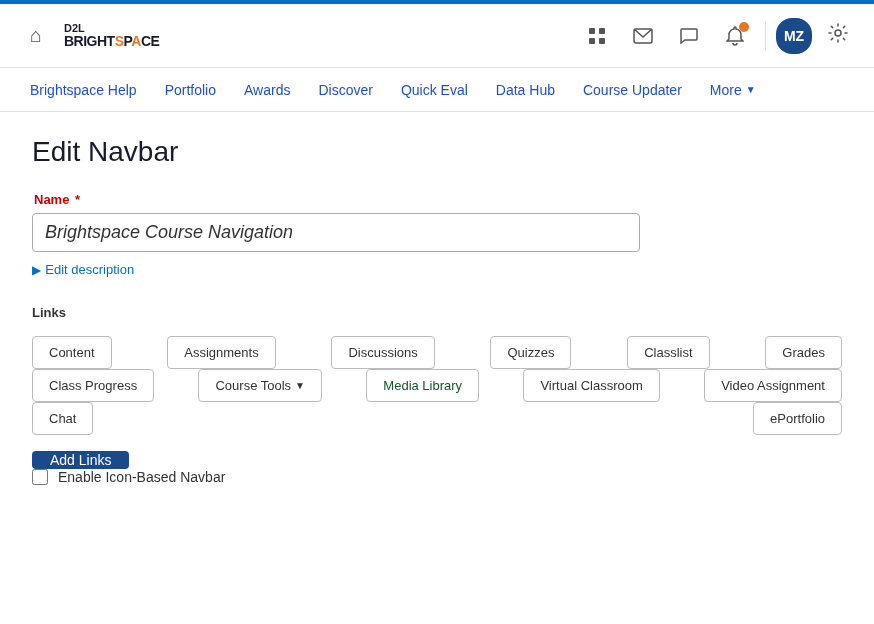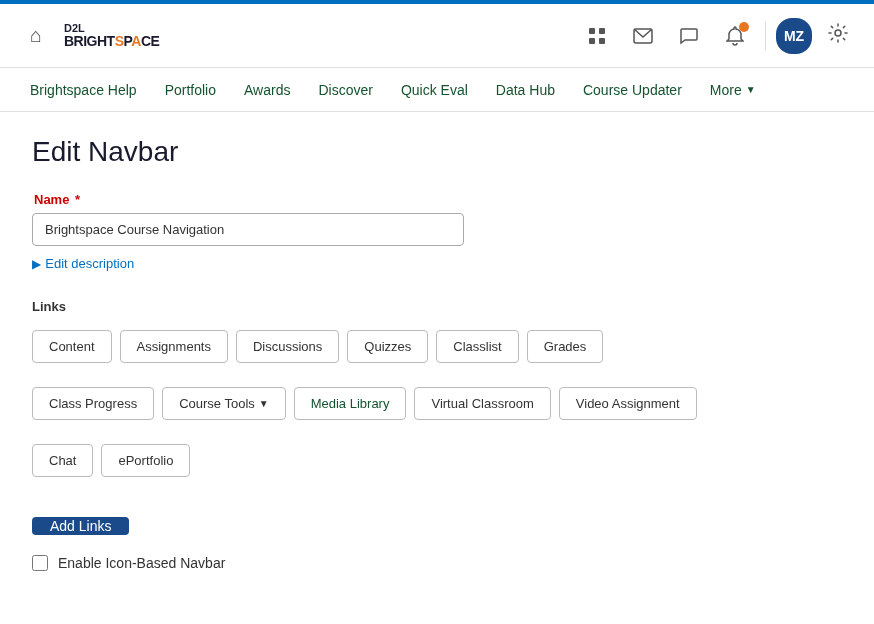--- a/index.html
+++ b/index.html
@@ -13,44 +13,44 @@
     .header-logo { display: flex; align-items: center; gap: 8px; margin-right: auto; }
     .header-actions { display: flex; align-items: center; gap: 6px; }
     .header-icon-btn { width: 40px; height: 40px; border: none; background: none; cursor: pointer; display: flex; align-items: center; justify-content: center; font-size: 18px; color: #555; border-radius: 4px; position: relative; }
     .badge { position: absolute; top: 6px; right: 6px; width: 10px; height: 10px; background: #e87722; border-radius: 50%; }
     .divider-v { width: 1px; height: 28px; background: #ddd; margin: 0 4px; }
     .avatar-btn { width: 36px; height: 36px; background: #1a4a8a; border-radius: 16px; border: none; cursor: pointer; color: #fff; font-weight: bold; font-size: 14px; }
     .gear-btn { width: 40px; height: 40px; border: none; background: none; cursor: pointer; font-size: 18px; color: #555; border-radius: 4px; }
 
     
     .navbar { display: flex; align-items: center; padding: 0 16px; height: 44px; background: #fff; border-bottom: 1px solid #e0e0e0; gap: 0; }
-    .nav-item { padding: 0 14px; height: 44px; display: flex; align-items: center; cursor: pointer; color: #14532d; font-size: 14px; text-decoration: none; white-space: nowrap; }
+    .nav-item { padding: 0 14px; height: 44px; display: flex; align-items: center; cursor: pointer; color: #1d4ed8; font-size: 14px; text-decoration: none; white-space: nowrap; }
     .nav-item-more { display: flex; align-items: center; gap: 4px; }
 
     
     .main { padding: 24px 32px; }
     .page-title { font-size: 28px; font-weight: 300; color: #1a1a2e; margin-bottom: 24px; }
 
     .field-label { font-size: 13px; font-weight: 600; color: #333; margin-bottom: 6px; }
     .field-label span { color: #cc0000; margin-left: 2px; }
-    .text-input { width: 432px; padding: 8px 12px; border: 1px solid #aaa; border-radius: 4px; font-size: 13px; color: #333; outline: none; }
+    .text-input { width: 608px; padding: 8px 12px; border: 1px solid #aaa; border-radius: 4px; font-size: 18px; color: #333; outline: none; font-style: italic; }
 
     .edit-desc-link { display: flex; align-items: center; gap: 4px; color: #006fbf; font-size: 13px; cursor: pointer; margin-top: 10px; }
 
     .links-section { margin-top: 28px; }
     .links-label { font-size: 13px; font-weight: 600; color: #333; margin-bottom: 16px; }
 
-    .links-row { display: flex; flex-wrap: wrap; gap: 8px; margin-bottom: 24px; }
+    .links-row { display: flex; flex-wrap: wrap; gap: 8px; margin-bottom: 0; justify-content: space-between; }
 
     .link-chip { padding: 8px 16px; border: 1px solid #bbb; border-radius: 4px; background: #fff; font-size: 13px; cursor: pointer; color: #333; display: flex; align-items: center; gap: 6px; }
     .link-chip.blue-text { color: #14532d; }
 
     .add-links-btn { padding: 1px 18px; background: #1a4a8a; color: #fff; border: none; border-radius: 4px; font-size: 14px; font-weight: 500; cursor: pointer; margin-top: 16px; display: inline-flex; align-items: center; }
 
-    .checkbox-row { display: flex; align-items: center; gap: 10px; margin-top: 20px; }
+    .checkbox-row { display: flex; align-items: center; gap: 10px; }
     .checkbox-row input[type=checkbox] { width: 16px; height: 16px; cursor: pointer; }
     .checkbox-label { font-size: 14px; color: #333; cursor: pointer; }
   </style>
 </head>
 <body>
 
 <div class="progress-bar-top"></div>
 
 <header class="header">
   <button class="header-icon-btn" style="font-size:20px; margin-right:8px;">⌂</button>

